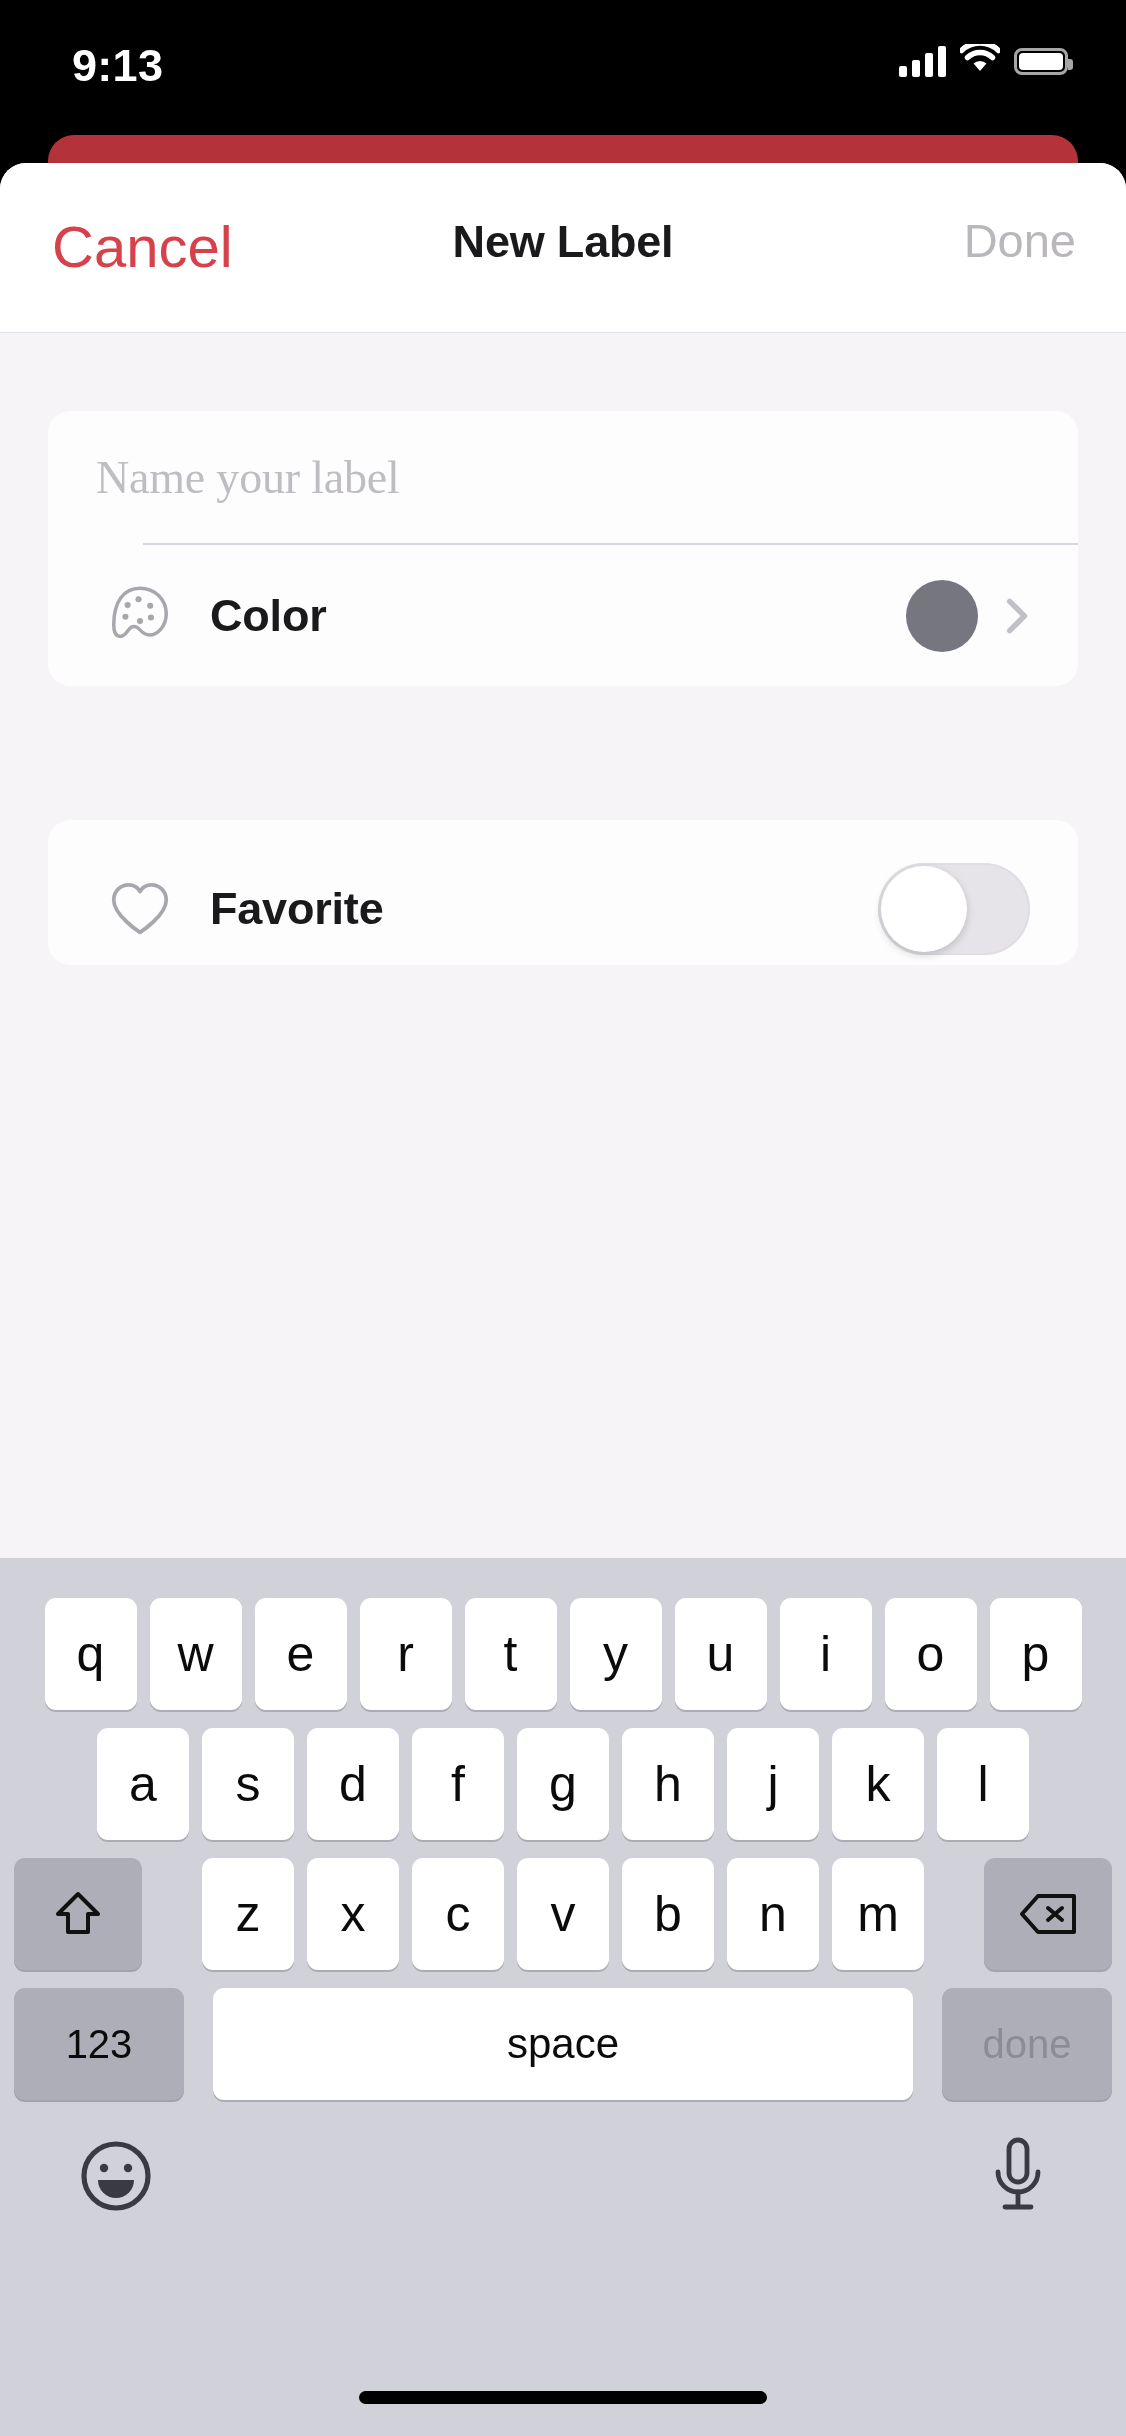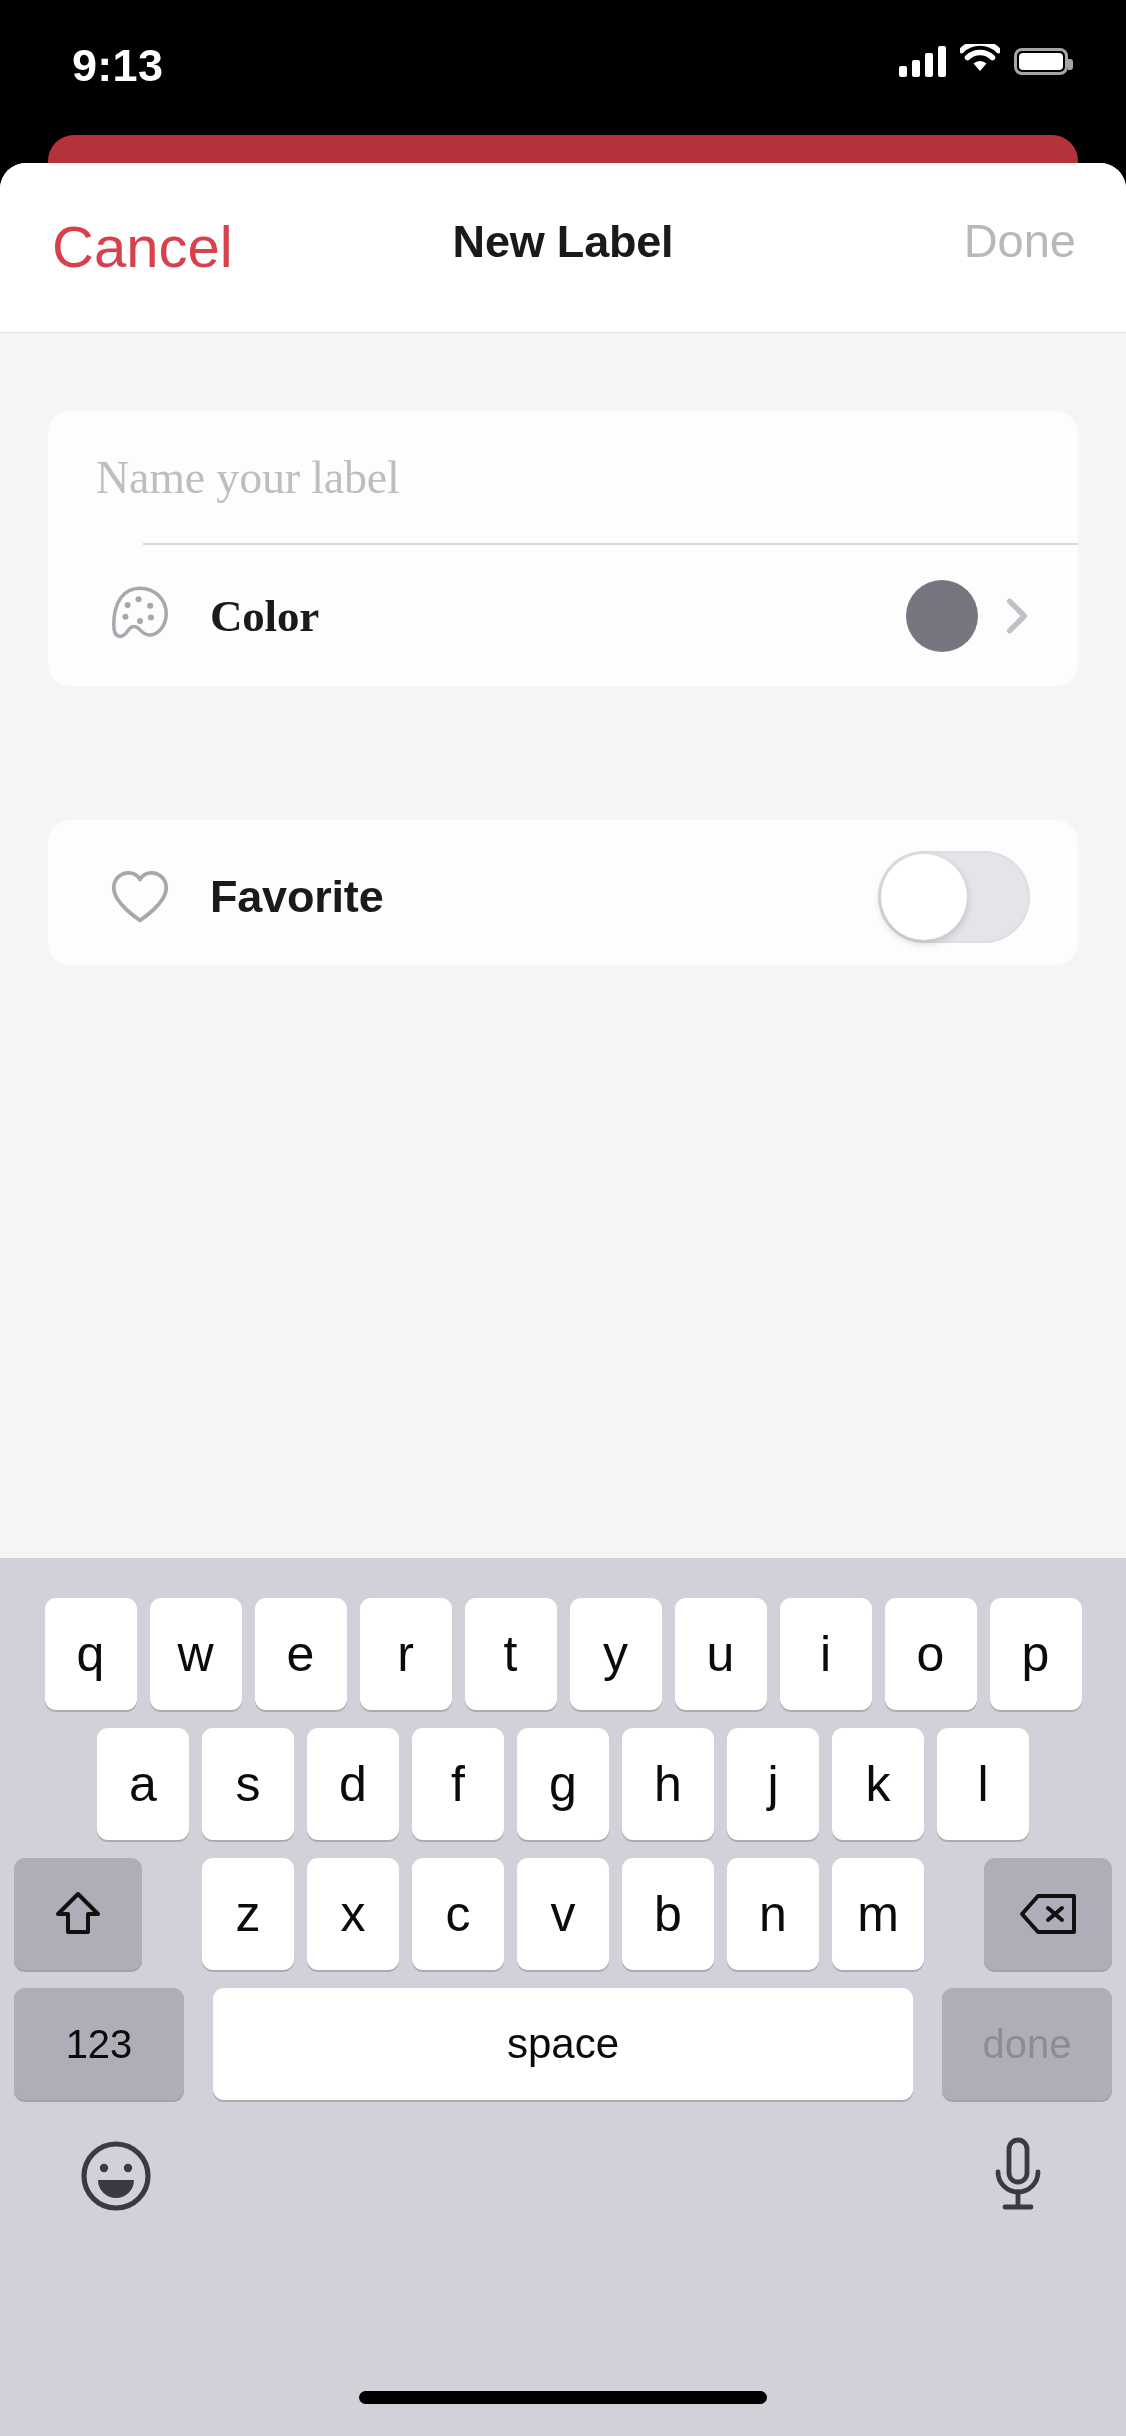--- a/index.html
+++ b/index.html
@@ -104,22 +104,22 @@
 
   #details-separator {
     position:absolute; left:95px; right:0; top:132px;
     height:2px; background:#D9D4DD;
   }
 
   .row {
     position:absolute; left:0; width:100%;
     display:flex; align-items:center;
   }
-  #color-row { top:134px; height:141px;font-family:Liberation Serif, serif; }
-  #favorite-row { top:4px; height:145px; }
+  #color-row { top:134px; height:141px; }
+  #favorite-row { top:16px; height:145px; }
 
   .row-icon {
     width:112px; display:flex; align-items:center; justify-content:center;
     flex:none; margin-left:36px;
   }
   .row-label {
     font-size:45px; font-weight:600; color:#1A1A1C; letter-spacing:-0.2px;
     margin-left:14px;
   }
   .row-spacer { flex:1; }

